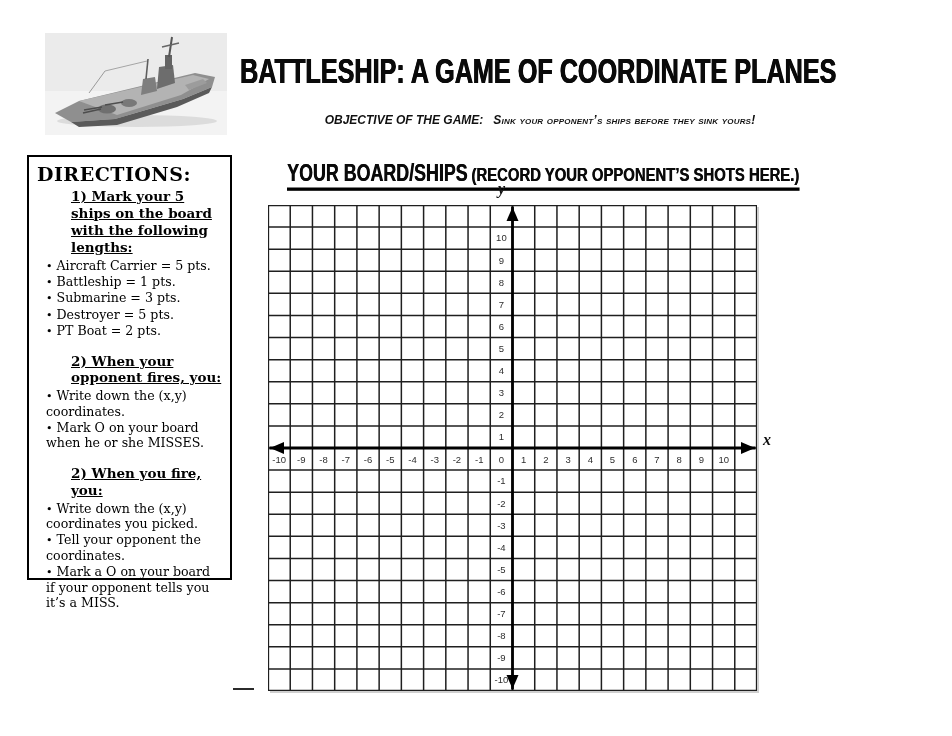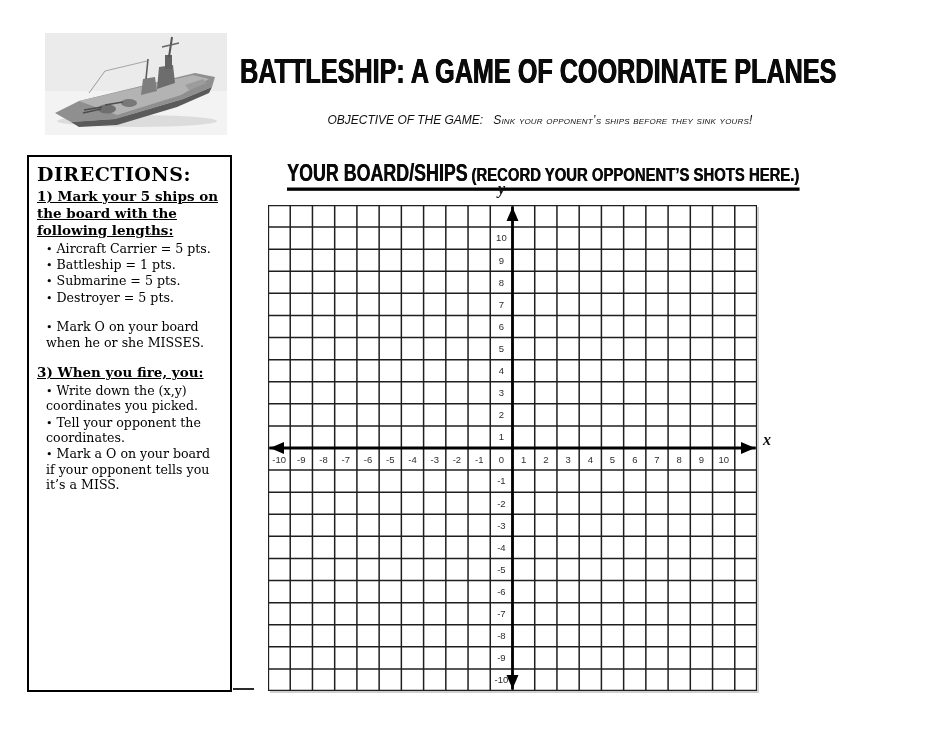--- a/index.html
+++ b/index.html
@@ -9,33 +9,33 @@
   .ship{position:absolute;left:45px;top:33px;width:182px;height:102px;}
   .ship svg{display:block;}
 
   .title{position:absolute;left:240px;top:52px;margin:0;
          font-family:"Liberation Sans",sans-serif;font-weight:bold;
          font-size:30px;color:#0a0a0a;white-space:nowrap;letter-spacing:0px;
          transform:scale(0.84,1.14);transform-origin:left top;
          text-shadow:0.6px 0 #0a0a0a,-0.3px 0 #0a0a0a;}
 
   .subtitle{position:absolute;left:240px;top:113px;width:600px;text-align:center;
-            font-style:italic;font-weight:normal;font-size:12px;color:#111;
+            font-style:italic;font-weight:bold;font-size:12px;color:#111;
             white-space:nowrap;}
   .subtitle .obj-label{margin-right:10px;}
   .subtitle .obj-text{font-variant:small-caps;letter-spacing:0.2px;}
 
-  .directions{position:absolute;left:27px;top:155px;width:205px;height:537px;
+  .directions{position:absolute;left:27px;top:155px;width:205px;height:425px;
               box-sizing:border-box;border:2px solid #000;
               padding:6px 8px 0 8px;
               font-family:"DejaVu Serif","Liberation Serif",serif;}
   .dir-heading{font-size:19px;font-weight:bold;letter-spacing:0.5px;margin-bottom:3px;}
   .dir-section + .dir-section{margin-top:14px;}
   .dir-header{font-size:13.5px;font-weight:bold;text-decoration:underline;
-              line-height:1.25;margin-bottom:2px;}
+              line-height:1.25;margin-bottom:2px;margin-left:34px;}
   .bullet{font-size:12.6px;line-height:1.22;margin:1px 9px;}
   .bullet .glyph{font-size:11px;}
 
   .board-title{position:absolute;left:287px;top:160px;white-space:nowrap;
                transform:scale(0.85,1.1);transform-origin:left top;
                border-bottom:3px solid #000;padding-bottom:1px;
                font-family:"Liberation Sans",sans-serif;font-weight:bold;color:#0a0a0a;
                text-shadow:0.5px 0 #0a0a0a;}
   .board-title .bt-main{font-size:21px;}
   .board-title .bt-sub{font-size:17.5px;}
@@ -85,28 +85,31 @@
   <span class="obj-label">OBJECTIVE OF THE GAME:</span><span class="obj-text">Sink your opponent’s ships before they sink yours!</span>
 </div>
 
 <div class="directions">
   <div class="dir-heading">DIRECTIONS:</div>
   <div id="dir-sections">
       <div class="dir-section">
         <div class="dir-header">1) Mark your 5 ships on the board with the following lengths:</div>
         <div class="bullet"><span class="glyph">•</span><span>  Aircraft Carrier = 5 pts.</span></div>
         <div class="bullet"><span class="glyph">•</span><span>  Battleship = 1 pts.</span></div>
-        <div class="bullet"><span class="glyph">•</span><span>  Submarine = 5 pts.</span></div>
+        <div class="bullet"><span class="glyph">•</span><span>  Submarine = 3 pts.</span></div>
         <div class="bullet"><span class="glyph">•</span><span>  Destroyer = 5 pts.</span></div>
+        <div class="bullet"><span class="glyph">•</span><span>  PT Boat = 2 pts.</span></div>
       </div>
       <div class="dir-section">
+        <div class="dir-header">2) When your opponent fires, you:</div>
+        <div class="bullet"><span class="glyph">•</span><span>  Write down the (x,y) coordinates.</span></div>
         <div class="bullet"><span class="glyph">•</span><span>  Mark O on your board when he or she MISSES.</span></div>
       </div>
       <div class="dir-section">
-        <div class="dir-header">3) When you fire, you:</div>
+        <div class="dir-header">2) When you fire, you:</div>
         <div class="bullet"><span class="glyph">•</span><span>  Write down the (x,y) coordinates you picked.</span></div>
         <div class="bullet"><span class="glyph">•</span><span>  Tell your opponent the coordinates.</span></div>
         <div class="bullet"><span class="glyph">•</span><span>  Mark a O on your board if your opponent tells you it’s a MISS.</span></div>
       </div>
     </div>
 </div>
 
 <div class="board-title">
   <span class="bt-main">YOUR BOARD/SHIPS</span>
   <span class="bt-sub">(RECORD YOUR OPPONENT’S SHOTS HERE.)</span>

